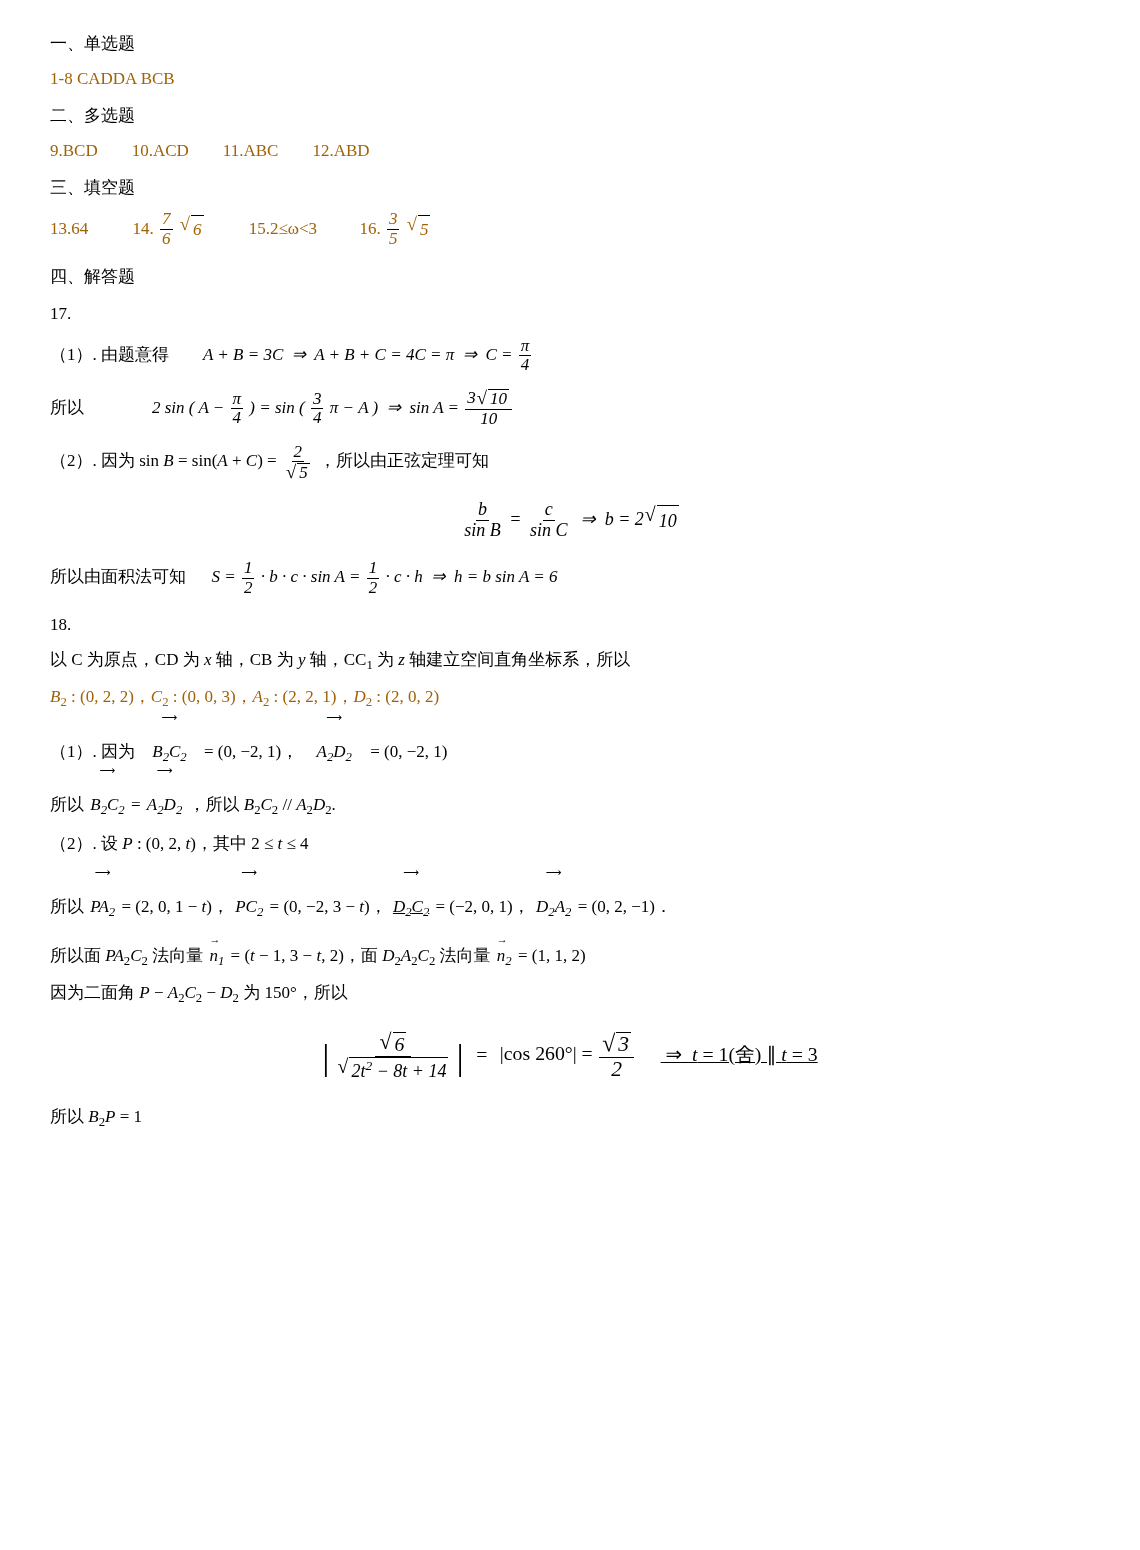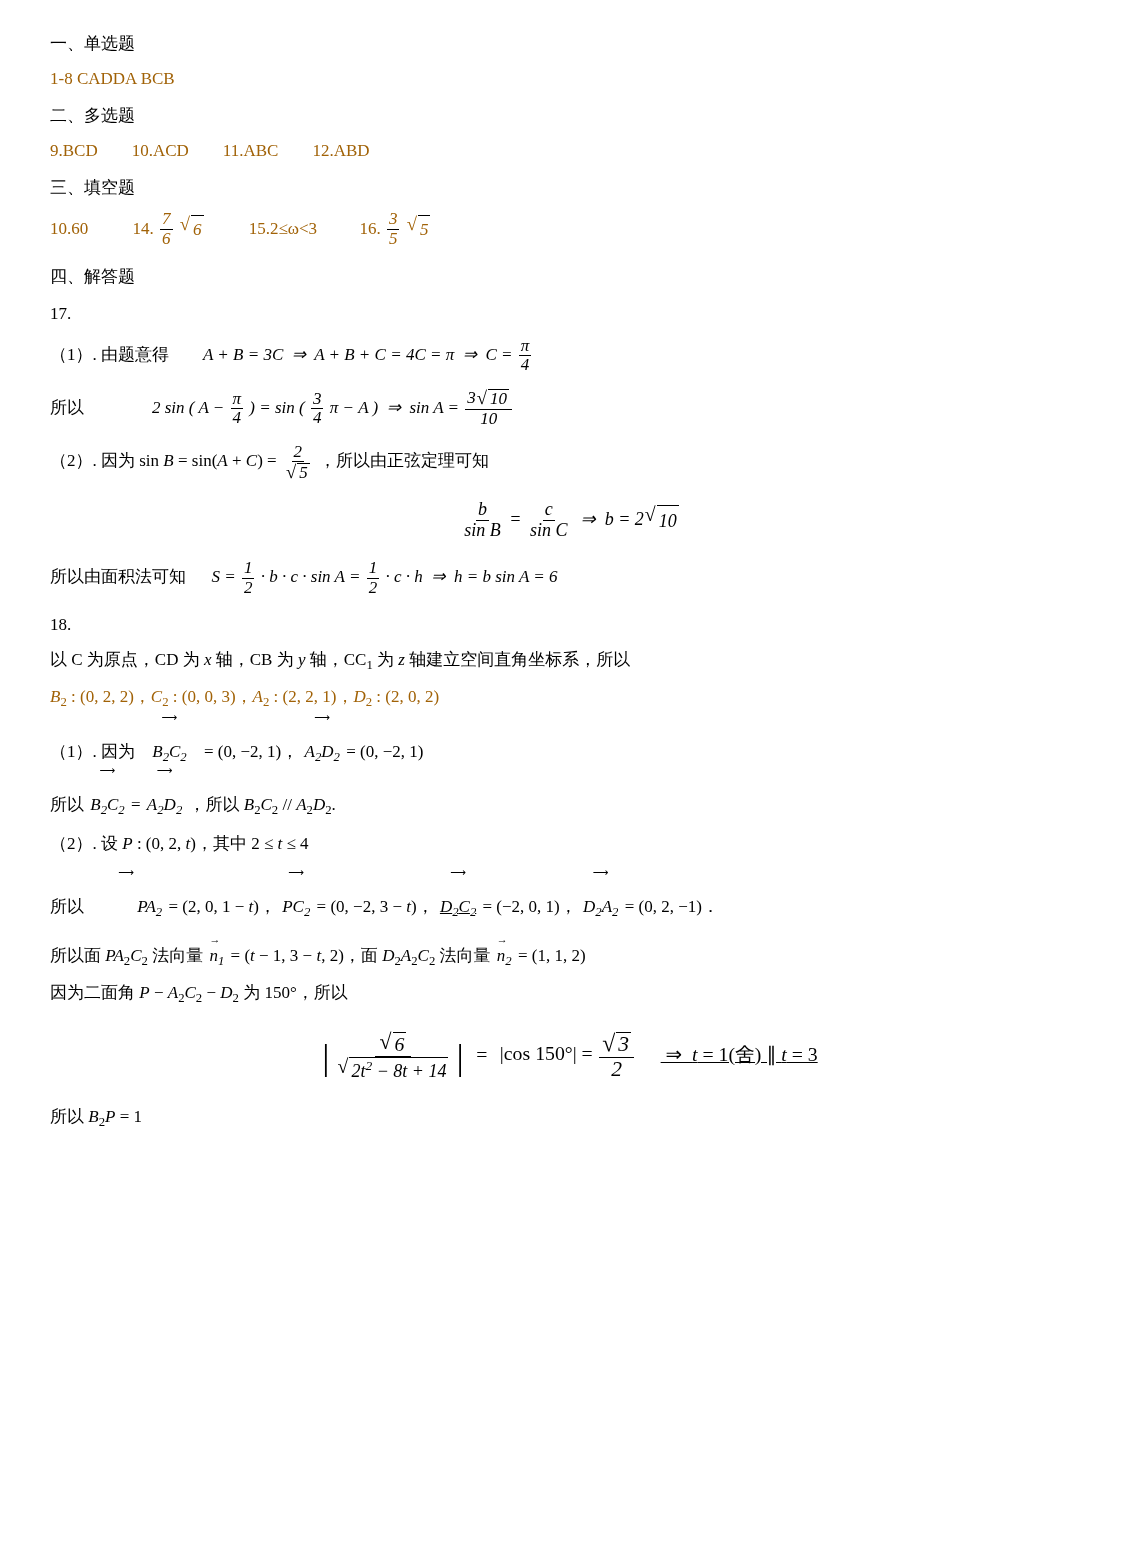--- a/index.html
+++ b/index.html
@@ -130,21 +130,21 @@
   <span>二、多选题</span>
 </div>
 <div class="line red-text">
   <span>9.BCD &nbsp;&nbsp;&nbsp;&nbsp;&nbsp;&nbsp; 10.ACD &nbsp;&nbsp;&nbsp;&nbsp;&nbsp;&nbsp; 11.ABC &nbsp;&nbsp;&nbsp;&nbsp;&nbsp;&nbsp; 12.ABD</span>
 </div>
 
 <div class="line mt8">
   <span>三、填空题</span>
 </div>
 <div class="line red-text mt8 mb14">
-  <span style="margin-right:40px;">10.60</span>
+  <span style="margin-right:40px;">13.64</span>
   <span style="margin-right:40px;">14.
     <span class="frac">
       <span class="num">7</span>
       <span class="den">6</span>
     </span>
     <span class="sqrt-wrapper">
       <span class="sqrt-symbol">√</span>
       <span class="sqrt-content">6</span>
     </span>
   </span>
@@ -265,41 +265,41 @@
 </div>
 
 <div class="line red-text">
   <span><i>B</i><span class="sub">2</span> : (0, 2, 2)，<i>C</i><span class="sub">2</span> : (0, 0, 3)，<i>A</i><span class="sub">2</span> : (2, 2, 1)，<i>D</i><span class="sub">2</span> : (2, 0, 2)</span>
 </div>
 
 <div class="line mt8">
   <span>（1）. 因为
     <span class="vec" style="padding-top:16px; display:inline-block; margin:0 13px;"><span style="font-style:italic;"><i>B</i><span class="sub">2</span><i>C</i><span class="sub">2</span></span></span>
     = (0, −2, 1)，
-    <span class="vec" style="padding-top:16px; display:inline-block; margin:0 2px;"><span style="font-style:italic;"><i>A</i><span class="sub">2</span><i>D</i><span class="sub">2</span></span></span>
+    <span class="vec" style="padding-top:16px; display:inline-block; margin:0 14px;"><span style="font-style:italic;"><i>A</i><span class="sub">2</span><i>D</i><span class="sub">2</span></span></span>
     = (0, −2, 1)
   </span>
 </div>
 
 <div class="line">
   <span>所以
     <span class="vec" style="padding-top:16px; display:inline-block; margin:0 2px;"><span style="font-style:italic;"><i>B</i><span class="sub">2</span><i>C</i><span class="sub">2</span></span></span>
     =
     <span class="vec" style="padding-top:16px; display:inline-block; margin:0 2px;"><span style="font-style:italic;"><i>A</i><span class="sub">2</span><i>D</i><span class="sub">2</span></span></span>
     ，所以 <i>B</i><span class="sub">2</span><i>C</i><span class="sub">2</span> // <i>A</i><span class="sub">2</span><i>D</i><span class="sub">2</span>.
   </span>
 </div>
 
 <div class="line mt8">
   <span>（2）. 设 <i>P</i> : (0, 2, <i>t</i>)，其中 2 ≤ <i>t</i> ≤ 4</span>
 </div>
 
 <div class="line">
   <span>所以
-    <span class="vec" style="padding-top:16px; display:inline-block; margin:0 2px;"><span style="font-style:italic;margin-left:47px;"><i>PA</i><span class="sub">2</span></span></span>
+    <span class="vec" style="padding-top:16px; display:inline-block; margin:0 2px;"><span style="font-style:italic;"><i>PA</i><span class="sub">2</span></span></span>
     = (2, 0, 1 − <i>t</i>)，
     <span class="vec" style="padding-top:16px; display:inline-block; margin:12px 2px;"><span style="font-style:italic;"><i>PC</i><span class="sub">2</span></span></span>
     = (0, −2, 3 − <i>t</i>)，
     <span class="vec" style="padding-top:16px; display:inline-block; margin:0 2px;"><span style="font-style:italic;text-decoration:underline;"><i>D</i><span class="sub">2</span><i>C</i><span class="sub">2</span></span></span>
     = (−2, 0, 1)，
     <span class="vec" style="padding-top:16px; display:inline-block; margin:0 2px;"><span style="font-style:italic;"><i>D</i><span class="sub">2</span><i>A</i><span class="sub">2</span></span></span>
     = (0, 2, −1)．
   </span>
 </div>
 
@@ -335,21 +335,21 @@
       <span class="den" style="font-size:1em;">
         <span class="sqrt-wrapper" style="display:inline-flex;vertical-align:middle;">
             <span class="sqrt-symbol">√</span>
             <span class="sqrt-content">2<i>t</i><span class="sup">2</span> − 8<i>t</i> + 14</span>
           </span>
       </span>
     </span>
     <span style="font-size:2em; line-height:1;">|</span>
   </span>
   <span style="margin: 0 8px; font-size:1.1em;">=</span>
-  <span style="font-size:1.1em;">|cos 150°| =</span>
+  <span style="font-size:1.1em;">|cos 260°| =</span>
   <span class="frac" style="font-size:1.2em;">
     <span class="num"><span class="sqrt-wrapper" style="display:inline-flex;vertical-align:middle;">
           <span class="sqrt-symbol">√</span>
           <span class="sqrt-content">3</span>
         </span></span>
     <span class="den">2</span>
   </span>
   <span style="margin-left:20px; font-size:1.1em;text-decoration:underline;">&nbsp;⇒&nbsp; <i>t</i> = 1(舍) ∥ <i>t</i> = 3</span>
 </div>
 

